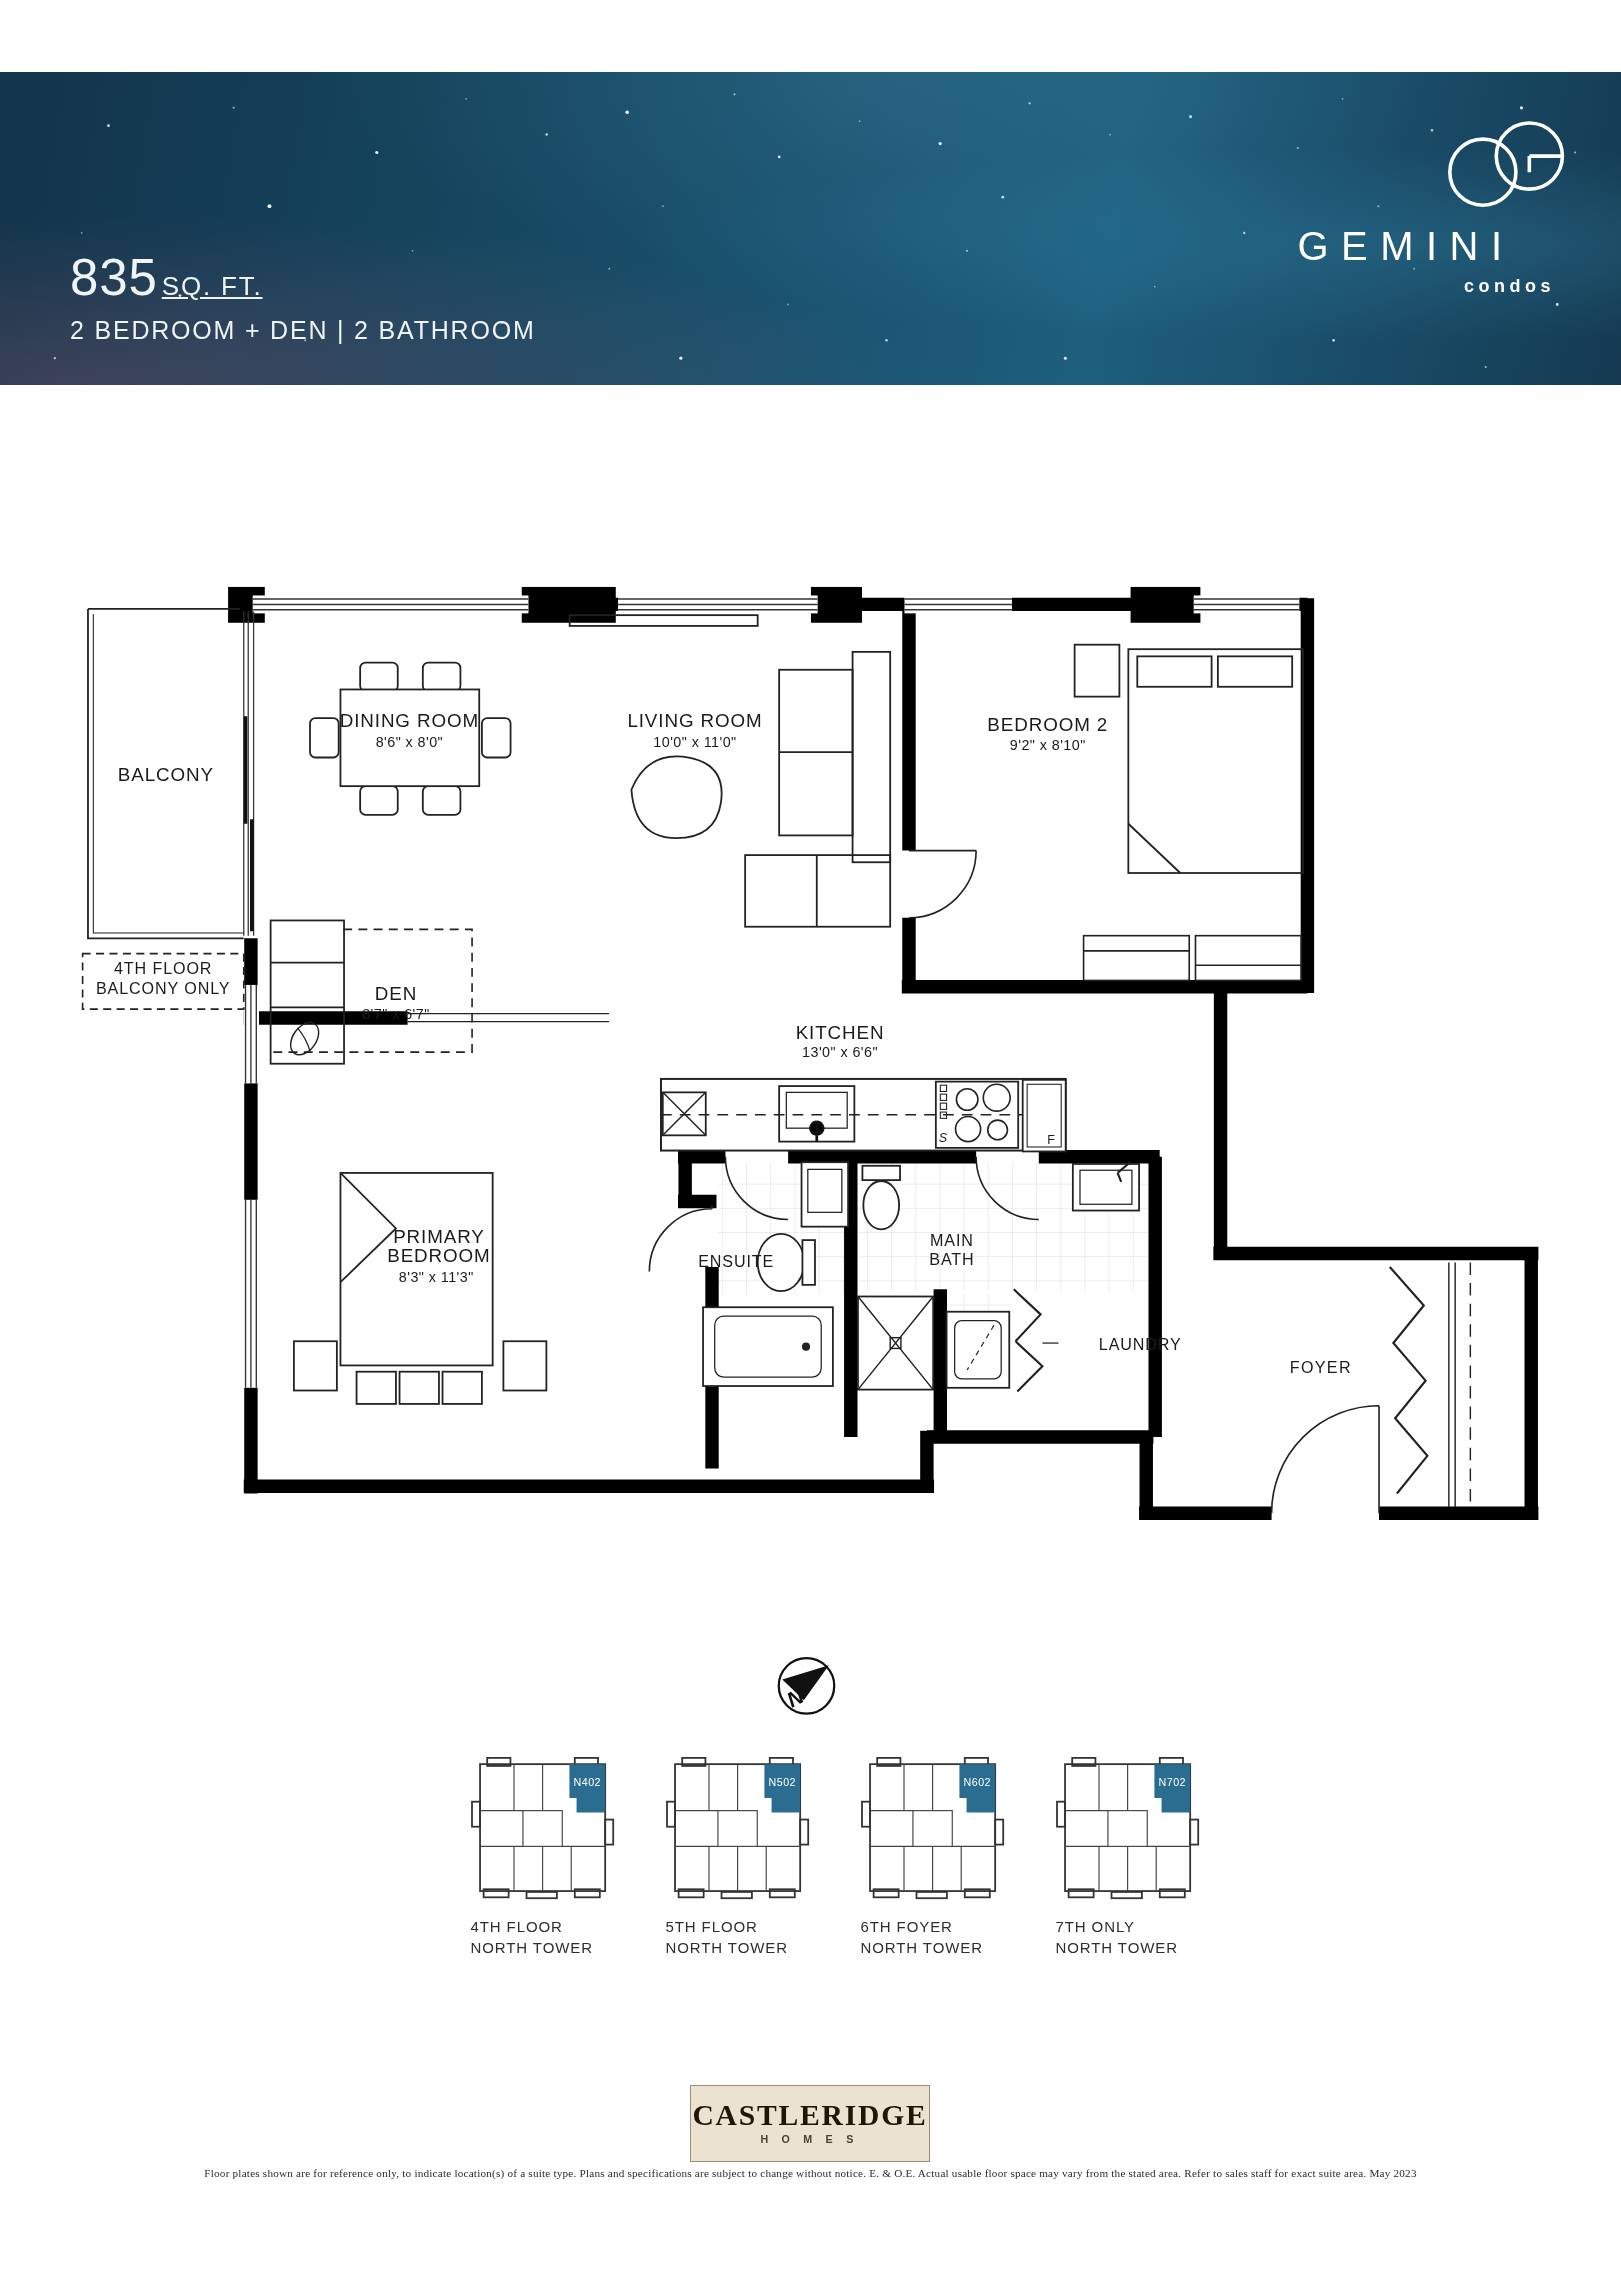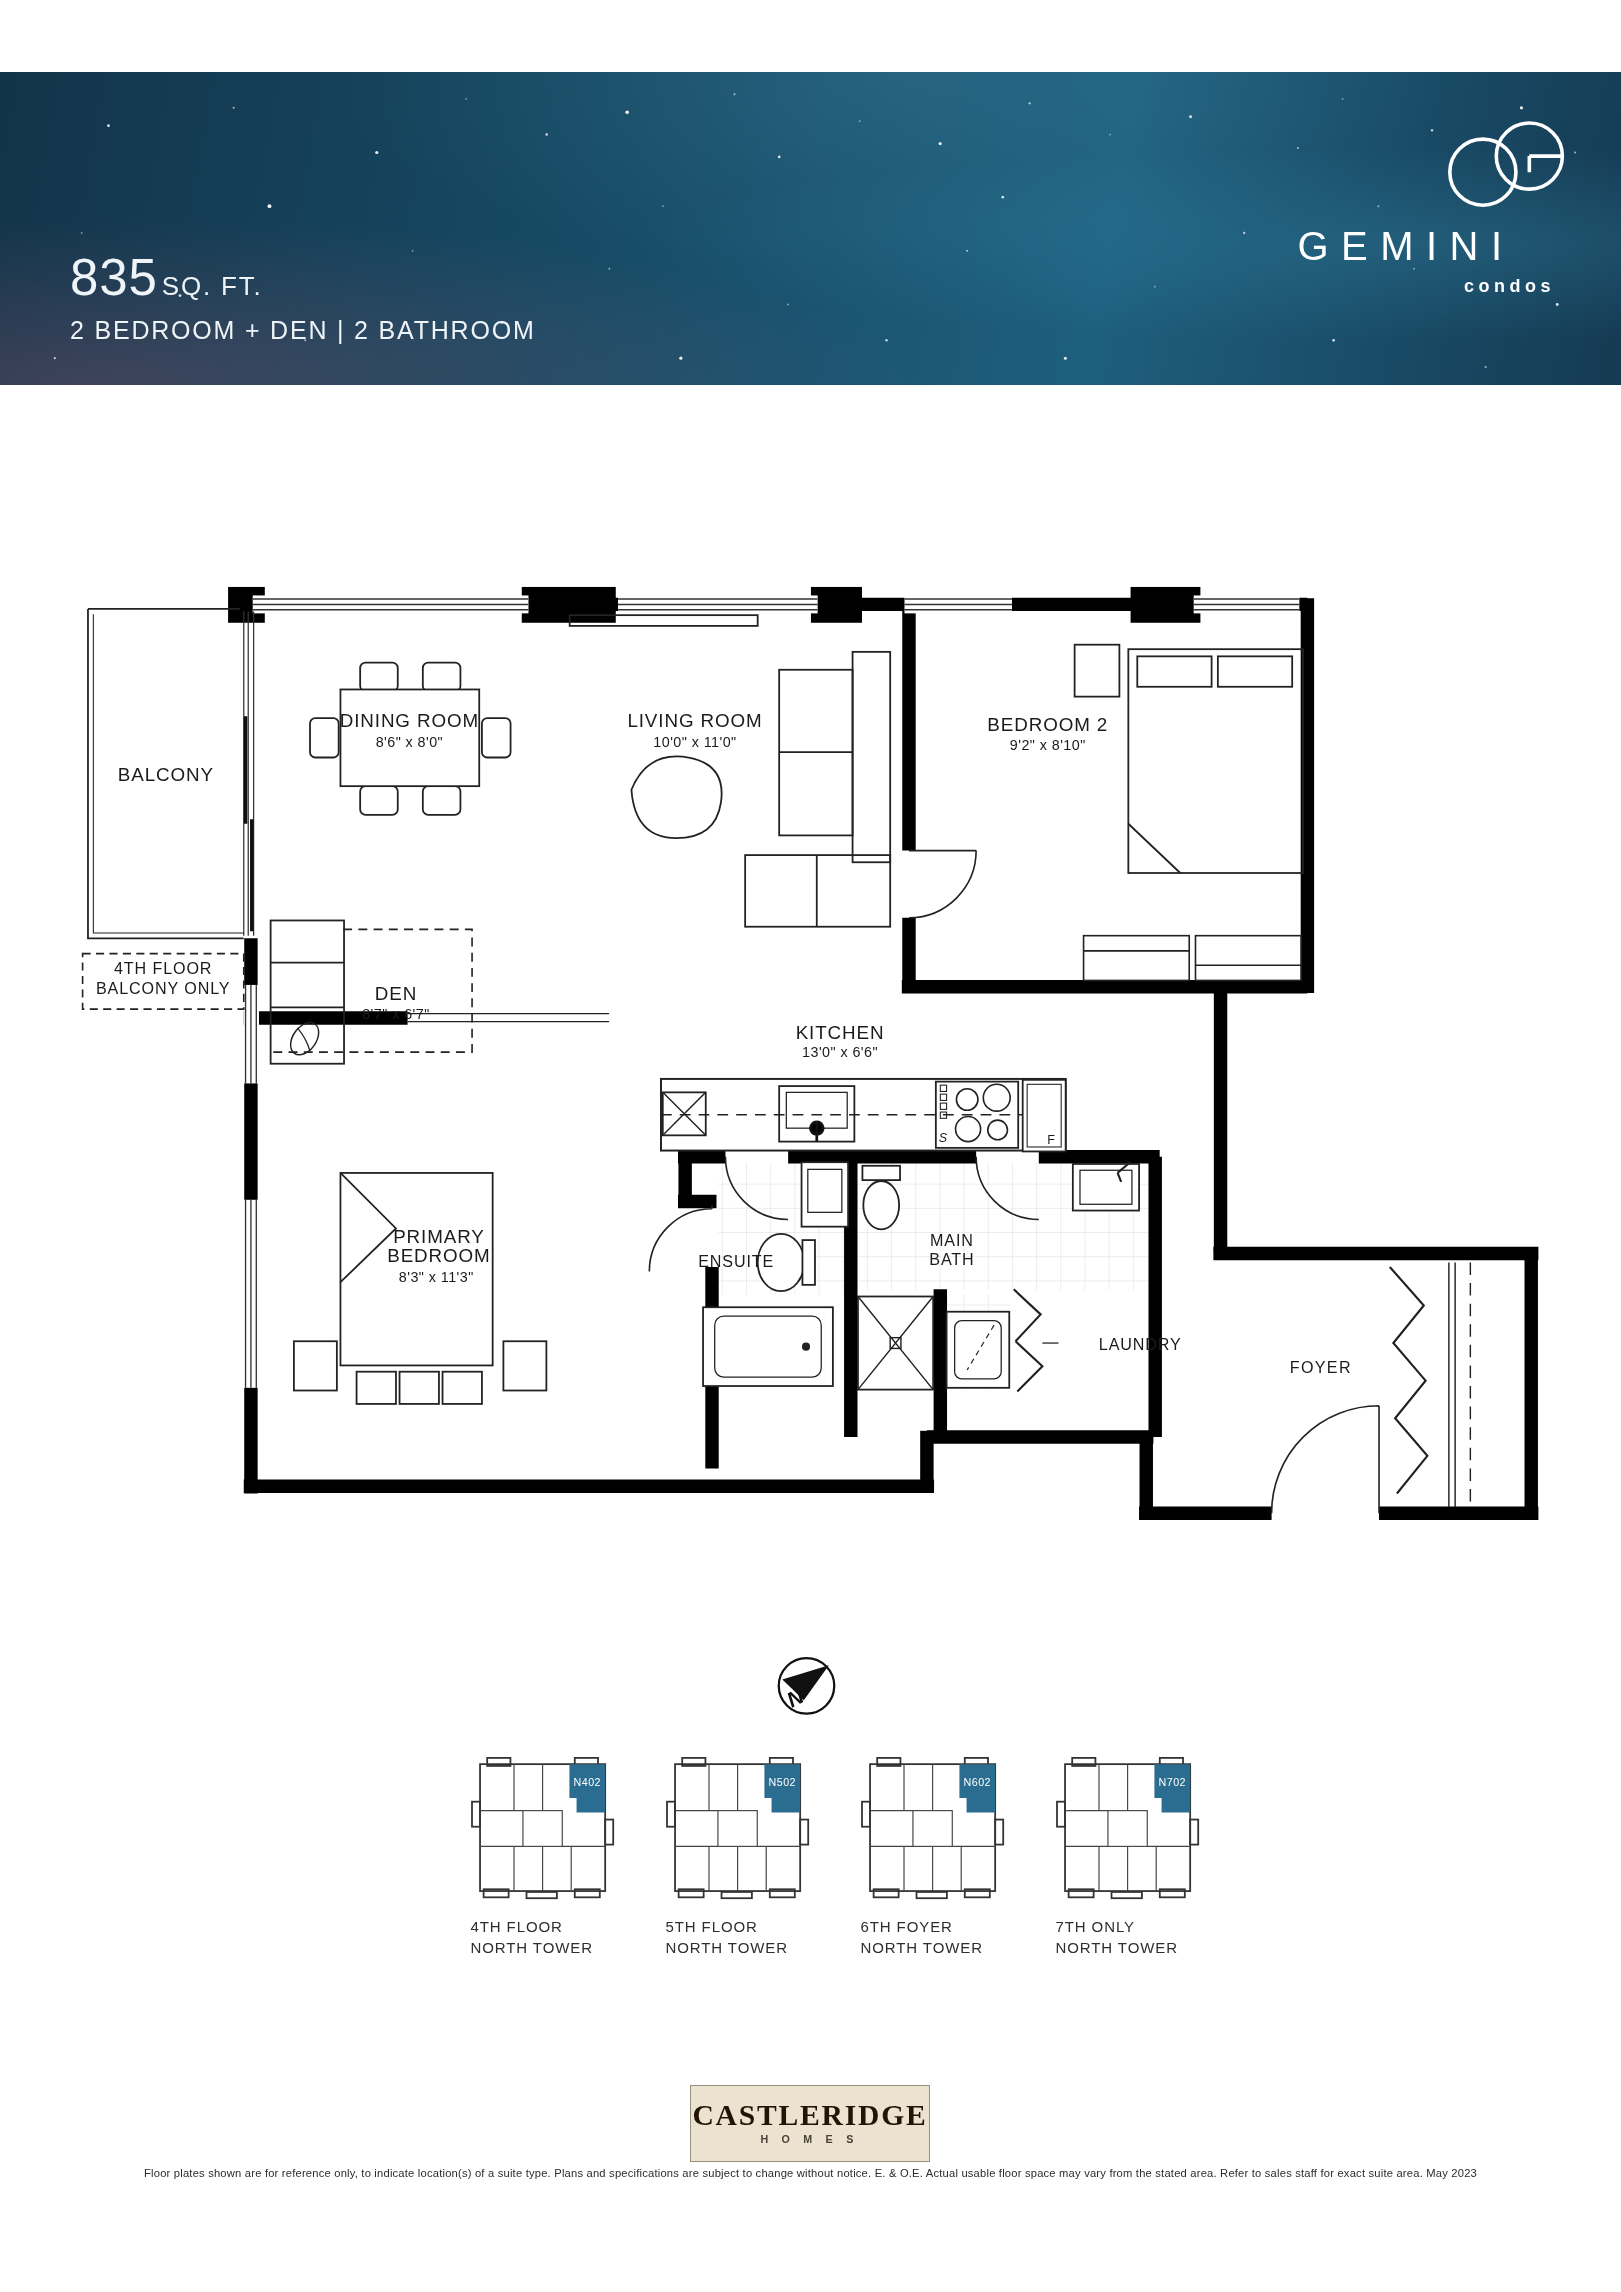--- a/index.html
+++ b/index.html
@@ -11,21 +11,21 @@
        background:
          radial-gradient(ellipse at 6% 100%, rgba(171,94,116,.28), transparent 38%),
          radial-gradient(ellipse at 55% 0%, rgba(120,200,225,.12), transparent 45%),
          radial-gradient(ellipse at 88% 55%, rgba(60,150,185,.25), transparent 40%),
          linear-gradient(100deg,#12344a 0%,#174b66 38%,#1e5f7e 68%,#153a52 100%);}
   .hdr svg.stars{position:absolute;left:0;top:0;}
   .hdr-title{position:absolute;left:68px;top:56px;color:#f4f8fa;font-size:64px;
              font-weight:400;letter-spacing:2.7px;}
   .hdr-area{position:absolute;left:70px;top:176px;color:#eef4f7;}
   .hdr-area .num{font-size:51px;letter-spacing:0.9px;}
-  .hdr-area .unit{font-size:26px;letter-spacing:1.8px;}
+  .hdr-area .unit{font-size:26px;letter-spacing:1.8px;text-decoration:underline;}
   .hdr-config{position:absolute;left:70px;top:244px;color:#eef4f7;font-size:25px;
               letter-spacing:1.8px;}
   .brand-mark{position:absolute;left:1431px;top:18px;}
   .brand-name{position:absolute;left:1254px;top:152px;width:304px;text-align:center;
               color:#ffffff;font-size:40px;letter-spacing:12.5px;font-weight:400;}
   .brand-sub{position:absolute;left:1254px;top:204px;width:301px;text-align:right;
              color:#ffffff;font-size:18px;letter-spacing:4.5px;font-weight:700;}
 
   
   .plan{position:absolute;left:45px;top:555px;}
@@ -48,21 +48,21 @@
   .builder{position:absolute;left:690px;top:2085px;width:240px;height:77px;
            background:#ebe3d0;border:1.8px solid #988f79;box-sizing:border-box;
            text-align:center;}
   .builder .bname{margin-top:12.5px;font-family:"Liberation Serif", serif;
                   font-weight:700;font-size:29.6px;letter-spacing:1.8px;color:#221507;}
   .builder .bsub{margin-top:1.8px;font-size:10.7px;letter-spacing:13.4px;color:#4a4236;
                  font-weight:700;text-indent:7.2px;}
 
   
   .disclaimer{position:absolute;left:0;top:2167px;width:1621px;text-align:center;
-              font-size:11.2px;color:#2b2b2b;letter-spacing:0.2px;}
+              font-size:11.2px;color:#2b2b2b;letter-spacing:0.2px;font-family:Liberation Serif, serif;}
 </style>
 </head>
 <body>
 
 <div class="hdr">
   <svg class="stars" width="1621" height="313" viewBox="0 0 1810 350">
     <g fill="#ffffff">
       <circle cx="120" cy="60" r="1.5" opacity=".9"></circle>
         <circle cx="260" cy="40" r="1.2" opacity=".6"></circle>
       <circle cx="420" cy="90" r="1.8" opacity=".9"></circle>

